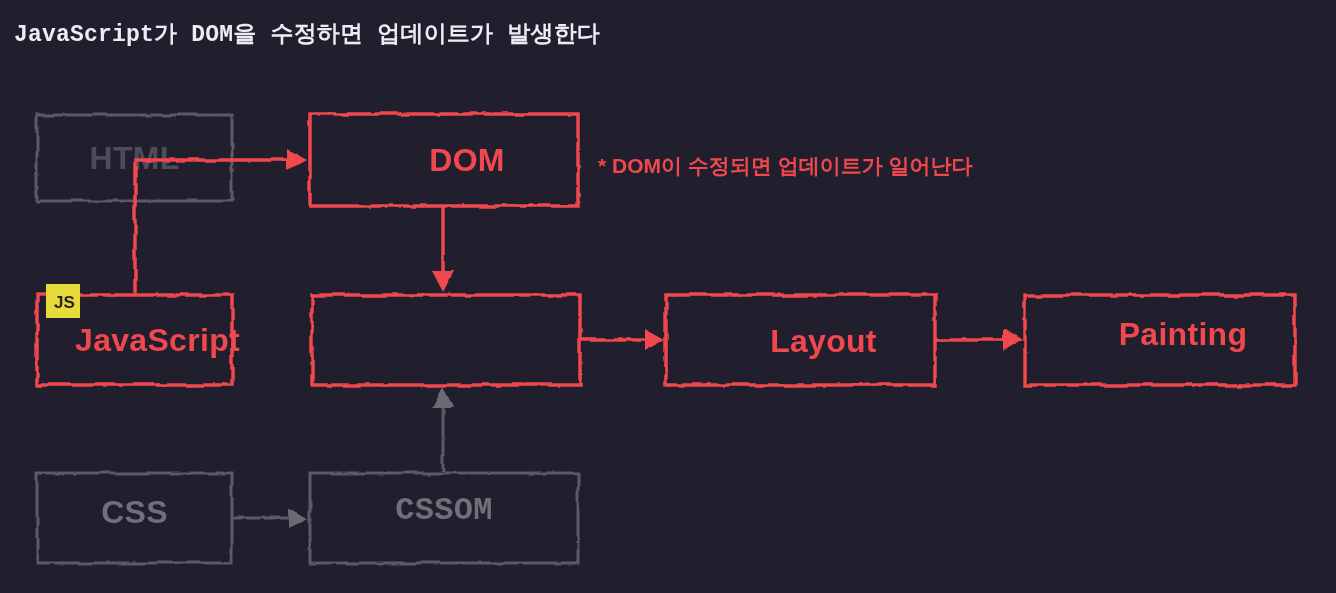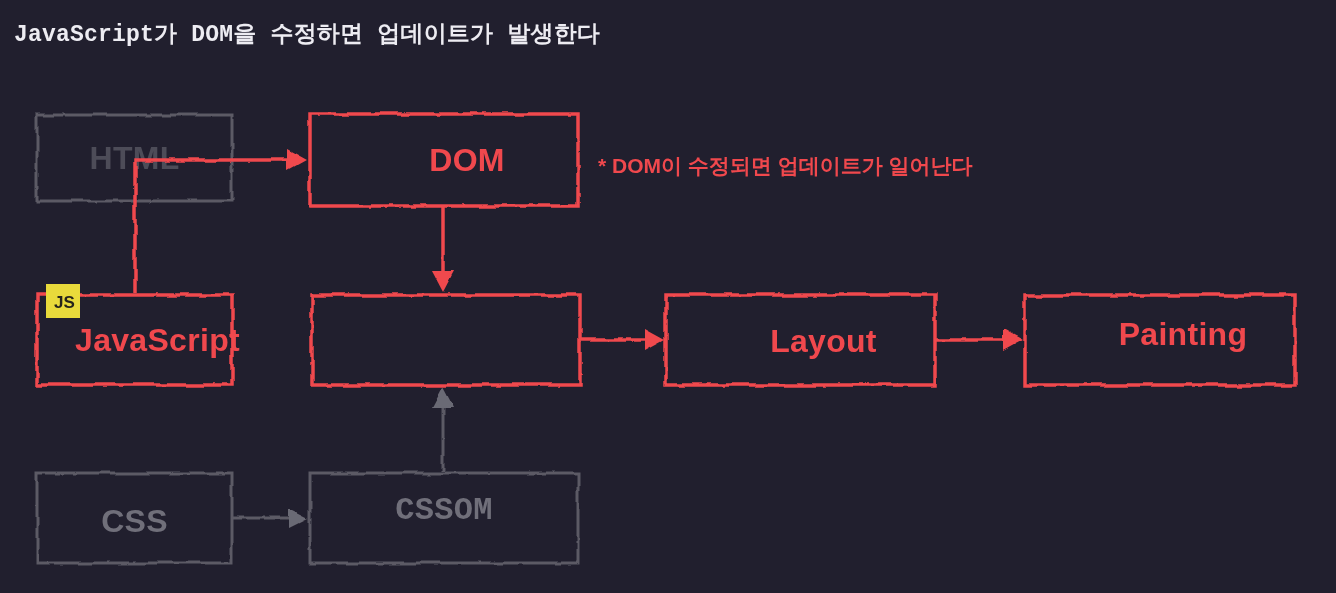--- a/index.html
+++ b/index.html
@@ -98,21 +98,21 @@
 
 
   <div class="node-label red" style="left:666px; top:295px; width:269px; height:92px;">
     <span>Layout</span>
   </div>
 
   <div class="node-label red" style="left:1025px; top:289px; width:270px; height:90px;">
     <span>Painting</span>
   </div>
 
-  <div class="node-label gray" style="left:37px; top:450px; width:195px; height:90px;align-items:flex-end;">
+  <div class="node-label gray" style="left:37px; top:467px; width:195px; height:90px;">
     <span>CSS</span>
   </div>
 
   <div class="node-label gray" style="left:310px; top:473px; width:268px; height:74px;font-family:Liberation Mono, monospace;">
     <span>CSSOM</span>
   </div>
 
   <div class="annotation">* DOM이 수정되면 업데이트가 일어난다</div>
 
   <svg class="overlay" width="1336" height="593" viewBox="0 0 1336 593">

